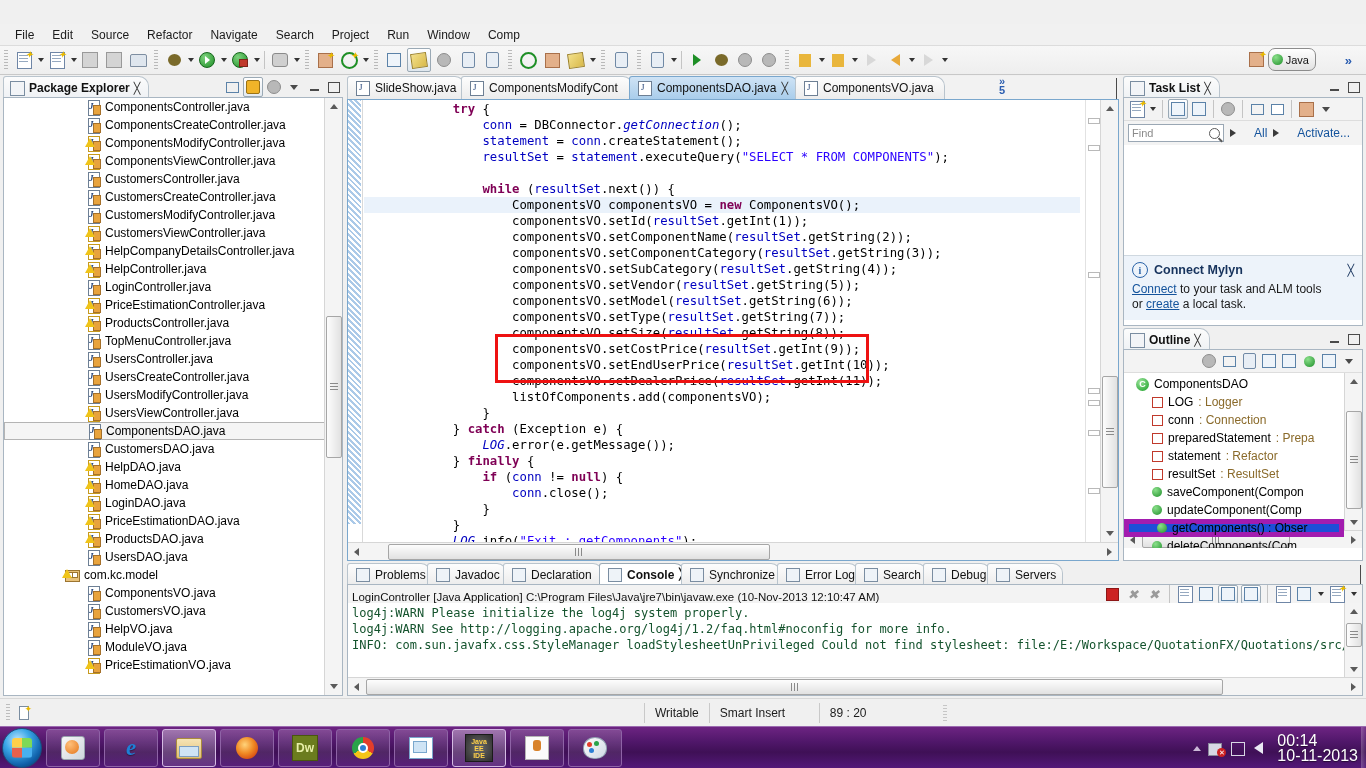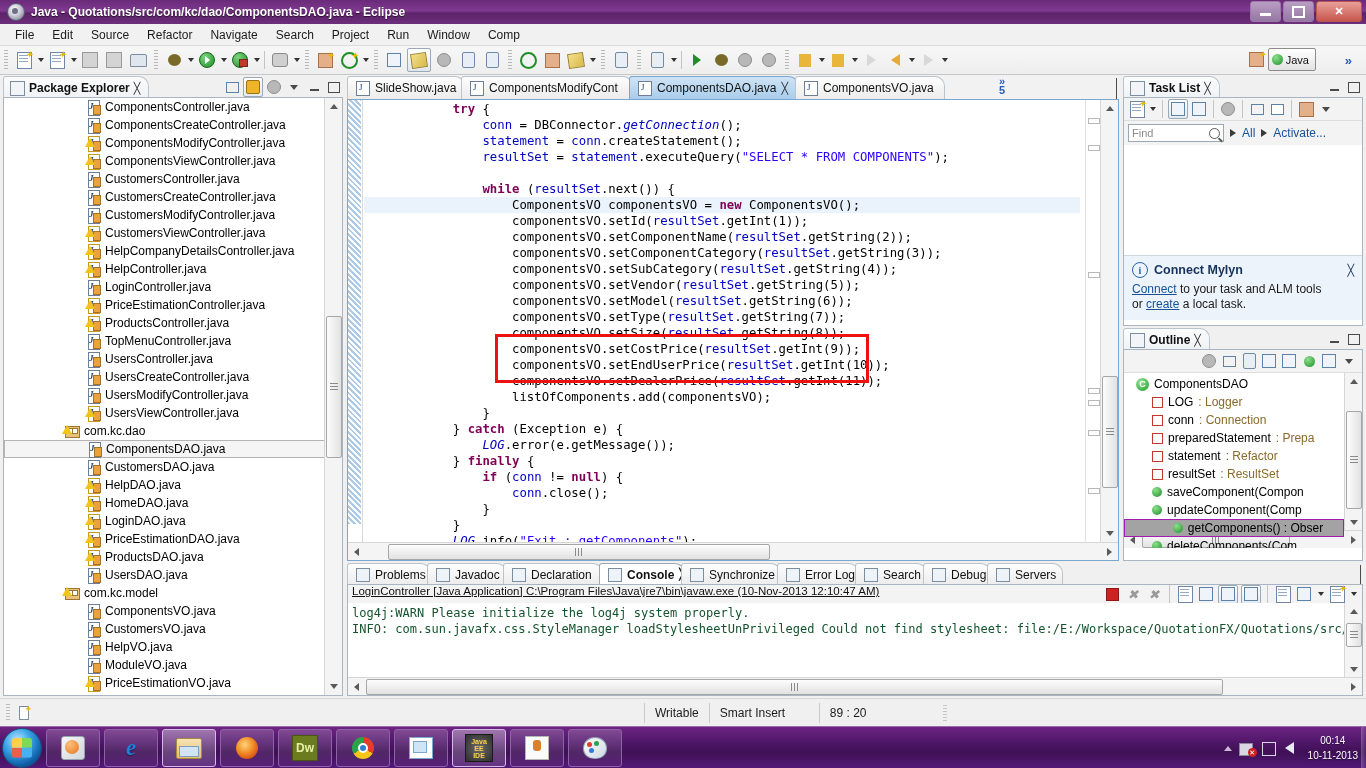--- a/index.html
+++ b/index.html
@@ -72,21 +72,21 @@
   .tbtn.sel{border:1px solid #9aa9b5;background:linear-gradient(to bottom,#ffffff,#dfe7ee);border-radius:2px;}
   .tarrow{width:9px;height:22px;display:flex;align-items:center;justify-content:center;flex:none;}
   .tarrow:after{content:"";border-left:3px solid transparent;border-right:3px solid transparent;border-top:4px solid #333;}
   .tsep{width:1px;height:18px;background:#c4c4c4;margin:0 3px;flex:none;}
   .persp{
     position:absolute;right:50px;top:2px;height:23px;display:flex;align-items:center;
   }
   .persp .pbtn{width:22px;height:22px;display:flex;align-items:center;justify-content:center;}
   .persp .javabtn{
     display:flex;align-items:center;gap:3px;height:21px;padding:0 6px 0 3px;
-    border:1px solid #8c8c8c;border-radius:2px;
+    border:1px solid #8c8c8c;border-radius:7px;
     background:linear-gradient(to bottom,#ffffff,#e2e2e2);
     font-size:11px;color:#111;
   }
   .chev{position:absolute;right:14px;top:7px;color:#2a5db0;font-size:13px;font-weight:bold;}
 
   
   .ic{display:inline-block;position:relative;}
   .ic-doc{width:13px;height:15px;background:#fff;border:1px solid #6f86a6;}
   .ic-doc:before{content:"";position:absolute;left:1px;top:2px;width:9px;height:1px;background:#96a9c0;box-shadow:0 3px 0 #96a9c0,0 6px 0 #96a9c0;}
   .star{position:absolute;right:-3px;top:-3px;color:#e8b900;font-size:10px;line-height:10px;}
@@ -239,49 +239,49 @@
   .findrow{height:24px;display:flex;align-items:center;gap:6px;padding:0 4px;background:#f3f3f3;}
   .findbox{
     width:96px;height:18px;border:1px solid #9aa7b4;background:#fff;
     display:flex;align-items:center;justify-content:space-between;padding:0 3px;
     font-size:11px;color:#8b8b8b;box-sizing:border-box;
   }
   .findbox .mag{width:9px;height:9px;border:1.5px solid #5a5a5a;border-radius:50%;position:relative;}
   .findbox .mag:after{content:"";position:absolute;right:-4px;bottom:-3px;width:5px;height:1.5px;background:#5a5a5a;transform:rotate(45deg);}
   .farrow{border-top:4px solid transparent;border-bottom:4px solid transparent;border-left:6px solid #3a3a3a;}
   .link{color:#14539c;text-decoration:underline;cursor:pointer;margin-top:28px;}
-  .linkplain{color:#14539c;}
+  .linkplain{color:#14539c;margin-left:12px;}
   .mylyn{
     border-top:1px solid #cfd8e0;background:#edf3fa;padding:6px 8px 8px 8px;font-size:12px;color:#16325c;
   }
   .mylyn .mhdr{display:flex;align-items:center;gap:6px;font-weight:bold;color:#16325c;font-size:12.5px;}
   .infoicon{width:14px;height:14px;border-radius:50%;border:1.5px solid #2a63a8;color:#2a63a8;font-size:10px;
     display:flex;align-items:center;justify-content:center;font-weight:bold;font-family:"Liberation Serif",serif;}
   .mylyn .mbody{margin-top:4px;line-height:15px;color:#1a1a1a;}
 
   .olist{position:relative;background:#fff;overflow:hidden;}
   .orow{height:18px;display:flex;align-items:center;gap:5px;padding-left:18px;font-size:12px;white-space:nowrap;color:#000;}
-  .orow.sel{background:#a3a3a3;border:1px solid #a21caf;box-sizing:border-box;justify-content:center;}
+  .orow.sel{background:#1d4ed8;border:5px solid #a21caf;box-sizing:border-box;}
   .osq{width:9px;height:9px;border:1.5px solid #c0392b;background:#fff;flex:none;}
   .odot{width:10px;height:10px;border-radius:50%;background:radial-gradient(circle at 35% 30%,#8be08b,#1f8f2a);flex:none;}
   .ocls{width:13px;height:13px;border-radius:50%;background:radial-gradient(circle at 35% 30%,#9be39b,#159d22);
     color:#fff;font-size:9px;display:flex;align-items:center;justify-content:center;font-weight:bold;flex:none;}
   .otype{color:#8a6a2a;}
 
   
   .console{position:absolute;left:347px;top:563px;width:1016px;height:133px;}
   .ctabrow{position:relative;height:22px;}
   .ctab{
     position:absolute;top:0;height:22px;display:flex;align-items:center;gap:5px;padding:0 8px;
     font-size:12px;color:#111;background:linear-gradient(to bottom,#fdfdfd,#ececec);
     border:1px solid #b9c4cd;border-bottom:none;border-radius:3px 10px 0 0;box-sizing:border-box;white-space:nowrap;
   }
   .ctab.active{background:#ffffff;border-color:#9aa9b5;font-weight:bold;}
   .cbody{position:absolute;left:0;top:21px;width:1016px;height:112px;background:#fff;border:1px solid #a9b6c2;box-sizing:border-box;}
-  .cproc{height:18px;display:flex;align-items:flex-start;position:relative;font-size:11.5px;color:#111;padding-left:4px;background:#f3f3f3;border-bottom:4px solid #4d7c0f;text-decoration:underline;}
+  .cproc{height:18px;display:flex;align-items:flex-end;position:relative;font-size:11.5px;color:#111;padding-left:4px;background:#f3f3f3;border-bottom:4px solid #4d7c0f;}
   .ctools{position:absolute;right:4px;top:0;height:18px;display:flex;align-items:center;gap:3px;}
   .ct{width:18px;height:17px;display:flex;align-items:center;justify-content:center;position:relative;}
   .ct.sel{border:1px solid #9aa9b5;background:linear-gradient(to bottom,#fff,#e3eaf1);border-radius:2px;}
   .coutbox{position:absolute;left:0;top:18px;right:0;bottom:0;background:#fff;overflow:hidden;}
   .cout{position:absolute;left:4px;top:2px;right:18px;
     font-family:"DejaVu Sans Mono","Liberation Mono",monospace;font-size:12px;line-height:16px;color:#d40000;white-space:pre;}
 
   
   .statusbar{position:absolute;left:0;top:698px;width:1366px;height:28px;background:#f0f0f0;border-top:1px solid #d8d8d8;display:flex;align-items:center;}
   .sb-grip{width:4px;height:18px;margin-left:6px;background-image:repeating-linear-gradient(to bottom,#bdbdbd 0 1px,transparent 1px 3px);}
@@ -309,42 +309,29 @@
       linear-gradient(to right,#e8604c 0 48%,transparent 48% 52%,#49b0f0 52% 100%) no-repeat 0 100%/100% 48%;
   }
   .tbapp{
     width:52px;height:36px;margin-left:4px;border:1px solid #8e63a6;border-radius:3px;
     background:linear-gradient(to bottom,rgba(255,255,255,.18),rgba(255,255,255,.04));
     display:flex;align-items:center;justify-content:center;flex:none;position:relative;
   }
   .tbapp.active{border-color:#d4bbe3;background:linear-gradient(to bottom,rgba(255,255,255,.38),rgba(255,255,255,.12));}
   .tray{position:absolute;right:0;top:0;height:42px;display:flex;align-items:center;gap:7px;padding-right:8px;}
   .tray .tri{border-left:4px solid transparent;border-right:4px solid transparent;border-bottom:5px solid #cbb8d8;}
-  .trayclock{color:#fff;font-size:10px;text-align:center;line-height:15px;text-shadow:0 1px 1px rgba(0,0,0,.5);}
+  .trayclock{color:#fff;font-size:16px;line-height:15px;text-shadow:0 1px 1px rgba(0,0,0,.5);}
   .trayicon{width:16px;height:16px;position:relative;}
   .edge{position:absolute;right:0;top:0;width:5px;height:42px;background:linear-gradient(to right,rgba(255,255,255,.25),rgba(255,255,255,.05));}
 </style>
 </head>
 <body>
 
 <div id="app">
 
-  <div class="titlebar">
-    <span class="tb-icon"></span>
-    <span class="tb-title">Java - Quotations/src/com/kc/dao/ComponentsDAO.java - Eclipse</span>
-    <div class="winbtns">
-      <div class="winbtn">
-          <i class="mg"></i>
-        </div>
-      <div class="winbtn">
-          <i class="mx"></i>
-        </div>
-      <div class="winbtn close">✕</div>
-    </div>
-  </div>
 
   <div class="menubar">
     <div class="mi">File</div>
     <div class="mi">Edit</div>
     <div class="mi">Source</div>
     <div class="mi">Refactor</div>
     <div class="mi">Navigate</div>
     <div class="mi">Search</div>
     <div class="mi">Project</div>
     <div class="mi">Run</div>
@@ -682,30 +669,20 @@
           <div class="trow">
             <span class="ind" style="width: 82px;"></span>
             <span class="jicon warn">
               <i class="page"></i>
               <i class="jletter">J</i>
               <i class="corner"></i>
               <i class="badge"></i>
             </span>
             <span>UsersViewController.java</span>
           </div>
-          <div class="trow">
-            <span class="ind" style="width: 60px;"></span>
-            <span class="pkgicon">
-              <i class="b1"></i>
-              <i class="b2"></i>
-              <i class="b3"></i>
-              <i class="badge"></i>
-            </span>
-            <span>com.kc.dao</span>
-          </div>
           <div class="trow sel">
             <span class="ind" style="width: 82px;"></span>
             <span class="jicon">
               <i class="page"></i>
               <i class="jletter">J</i>
               <i class="corner"></i>
             </span>
             <span>ComponentsDAO.java</span>
           </div>
           <div class="trow">
@@ -1160,21 +1137,21 @@
           <div class="tarrow"></div>
           <div class="ct">
               <i class="ic ic-doc">
                 <span class="star">✦</span>
               </i>
             </div>
           <div class="tarrow"></div>
         </div>
       </div>
       <div class="coutbox">
-        <div class="cout" id="cout" style="color: #14532d;"><div>log4j:WARN Please initialize the log4j system properly.</div><div>INFO: com.sun.javafx.css.StyleManager loadStylesheetUnPrivileged Could not find stylesheet: file:/E:/Workspace/QuotationFX/Quotations/src/com/</div></div>
+        <div class="cout" id="cout" style="color: #14532d;"><div>log4j:WARN Please initialize the log4j system properly.</div><div>log4j:WARN See http://logging.apache.org/log4j/1.2/faq.html#noconfig for more info.</div><div>INFO: com.sun.javafx.css.StyleManager loadStylesheetUnPrivileged Could not find stylesheet: file:/E:/Workspace/QuotationFX/Quotations/src/com/</div></div>
         <div class="vscroll" style="bottom:17px;">
           <div class="up"></div>
           <div class="thumb" style="top:20px;height:22px;"></div>
           <div class="dn"></div>
         </div>
         <div class="hscroll" style="bottom:0;left:0;right:0;">
           <div class="lt"></div>
           <div class="thumb" style="left:18px;width:855px;"></div>
           <div class="rt"></div>
         </div>

